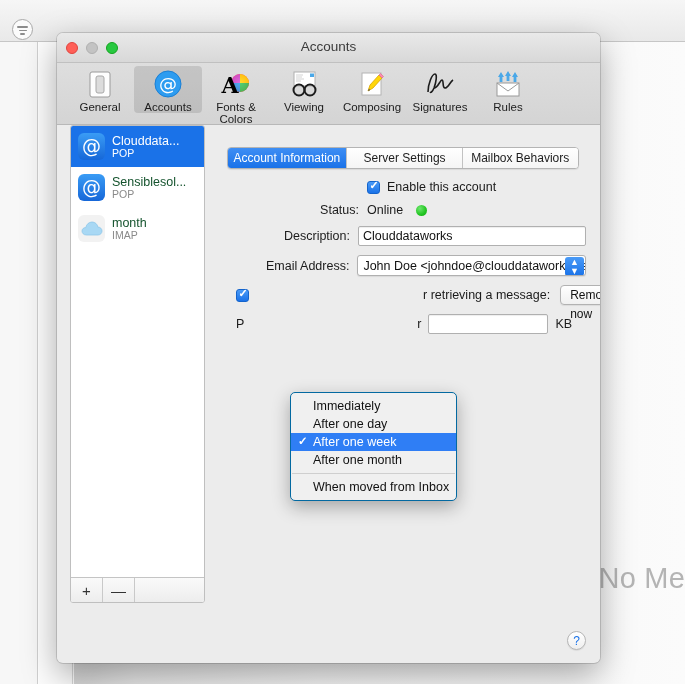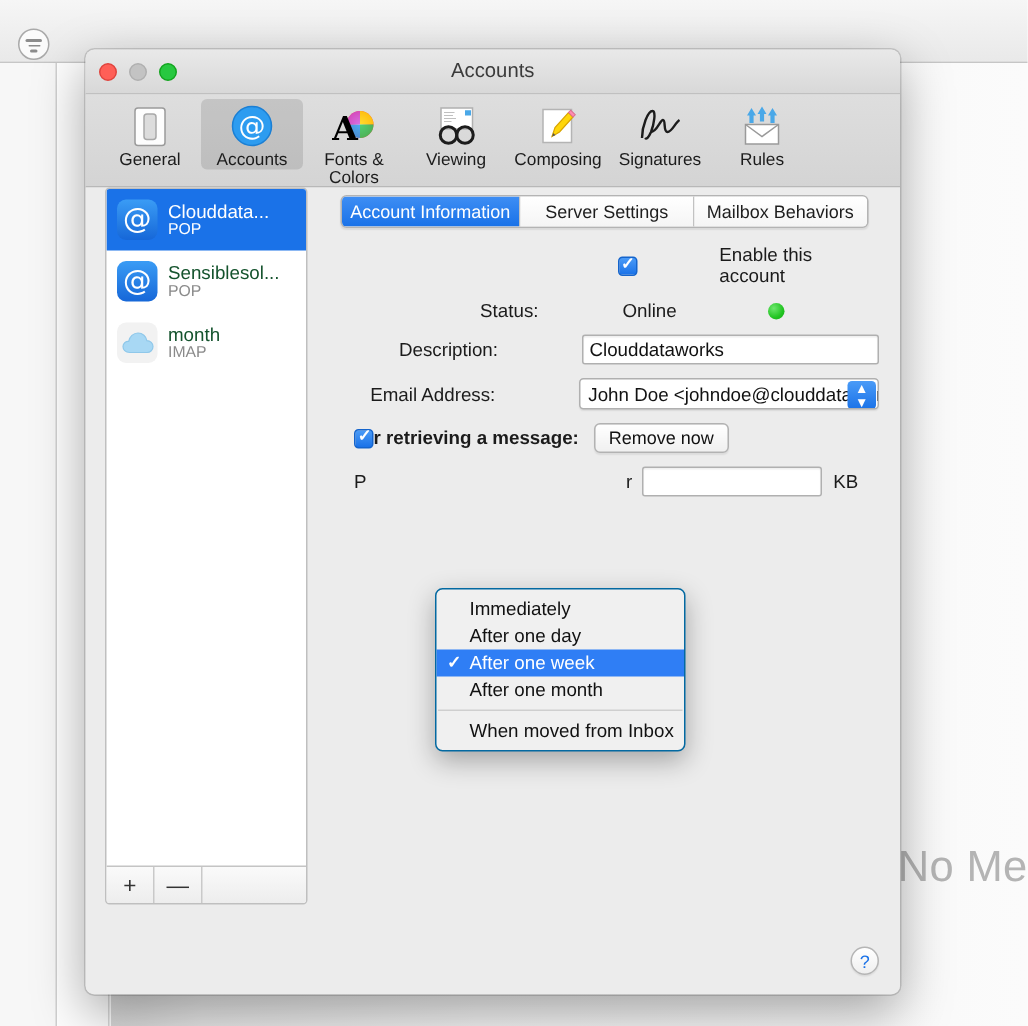--- a/index.html
+++ b/index.html
@@ -123,39 +123,39 @@
     border-top: 1px solid #c4c4c4; display: flex;
   }
   .foot-btn {
     width: 32px; border-right: 1px solid #c9c9c9;
     display: flex; align-items: center; justify-content: center;
     font-size: 15px; color: #333;
   }
   .foot-fill { flex: 1; }
 
   
-  #detail-pane { position: absolute; left: 162px; top: 0; right: 14px; height: 478px; }
+  #detail-pane { position: absolute; left: 162px; top: 17px; right: 14px; height: 478px; }
 
   #tabbar {
     position: relative; height: 22px; width: 352px; margin: 5px auto 0 auto;
     display: flex; border: 1px solid #b4b4b4; border-radius: 4px; overflow: hidden;
     background: #fff;
     box-shadow: 0 1px 1px rgba(0,0,0,0.08);
   }
   .tab {
     flex: 1; font-size: 12px; color: #1d1d1d;
     display: flex; align-items: center; justify-content: center;
     border-right: 1px solid #c2c2c2; background: linear-gradient(#ffffff,#f5f5f5);
     white-space: nowrap; padding: 0 6px;
   }
   .tab:last-child { border-right: none; }
   .tab.active { background: linear-gradient(#3e8ef4,#1a72e8); color: #fff; }
 
   #form { position: absolute; left: 0; right: 0; top: 38px; }
-  .row { display: flex; align-items: center; margin-bottom: 9px; gap: 48px; }
+  .row { display: flex; align-items: center; margin-bottom: 9px; }
   .row-label {
     width: 148px; text-align: right; padding-right: 8px;
     font-size: 12.5px; color: #1b1b1b;
   }
   .check-box {
     width: 13px; height: 13px; border-radius: 3px;
     background: linear-gradient(#4a9bf7,#1a72e8);
     border: 1px solid #1464cc; position: relative; flex: 0 0 13px;
   }
   .check-box::after {
@@ -434,21 +434,21 @@
         <div class="row">
           <div class="row-label">Email Address:</div>
           <div id="popup-email">
             <span>John Doe &lt;johndoe@clouddataworks.ca&gt;</span>
             <span id="popup-stepper">▲<br>▼</span>
           </div>
         </div>
 
         <div class="dim-row" style="margin-left:17px;">
           <div id="remove-copy-check"></div>
-          <div class="plain-label" style="font-weight:bold;">r retrieving a message:</div>
+          <div class="plain-label" style="margin-left:174px;">r retrieving a message:</div>
           <div class="push-btn" style="margin-left:10px;">Remove now</div>
         </div>
 
         <div class="dim-row" style="margin-left:17px;">
           <div class="plain-label">P</div>
           <div class="plain-label" style="margin-left:173px;">r</div>
           <div class="text-field" style="width:120px; margin-left:6px;"></div>
           <div class="plain-label" style="margin-left:8px;">KB</div>
         </div>
 

